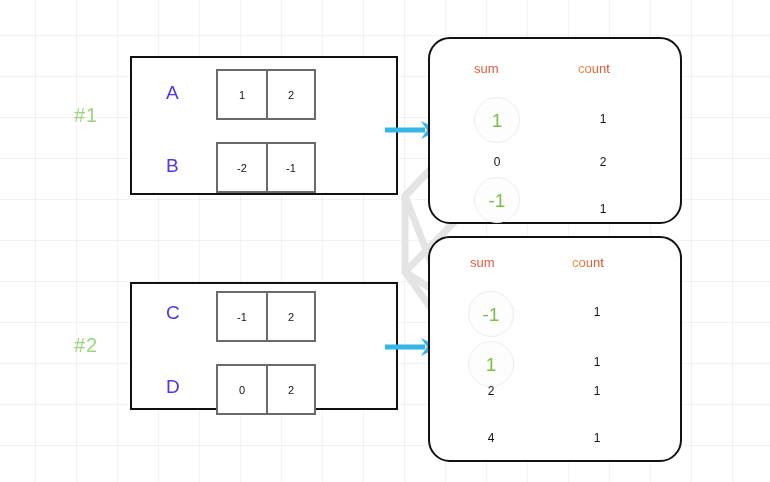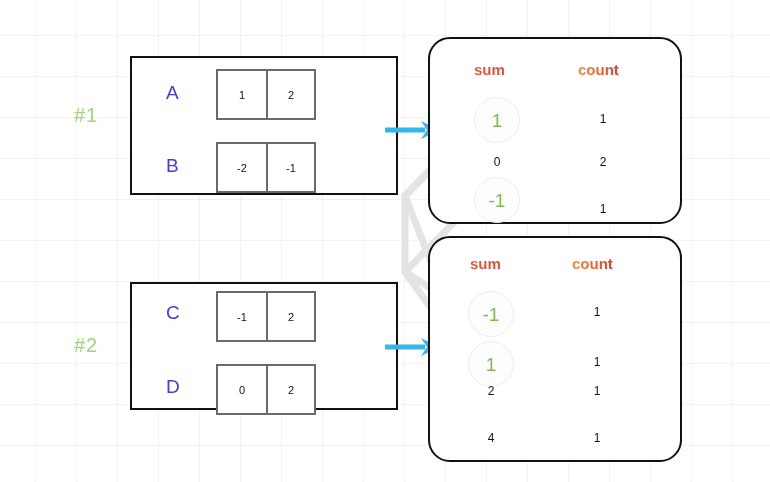--- a/index.html
+++ b/index.html
@@ -82,23 +82,23 @@
   
   .result-panel {
     position: absolute;
     border: 2px solid #111111;
     border-radius: 22px;
     background: #ffffff;
     box-sizing: border-box;
   }
   .result-head {
     position: absolute;
-    font-size: 15px;
-    font-family: "Liberation Sans", sans-serif;
-    font-weight: bold;
+    font-size: 13px;
+    font-family: "Liberation Sans", sans-serif;
+    font-weight: normal;
     background: linear-gradient(90deg, #f07a3c 0%, #e8452f 100%);
     -webkit-background-clip: text;
     background-clip: text;
     -webkit-text-fill-color: transparent;
     color: #e8552f;
     text-align: right;
   }
   .head-sum   { background: linear-gradient(90deg, #e8553a 0%, #e04a33 100%);
                 -webkit-background-clip: text; background-clip: text;
                 -webkit-text-fill-color: transparent; }

